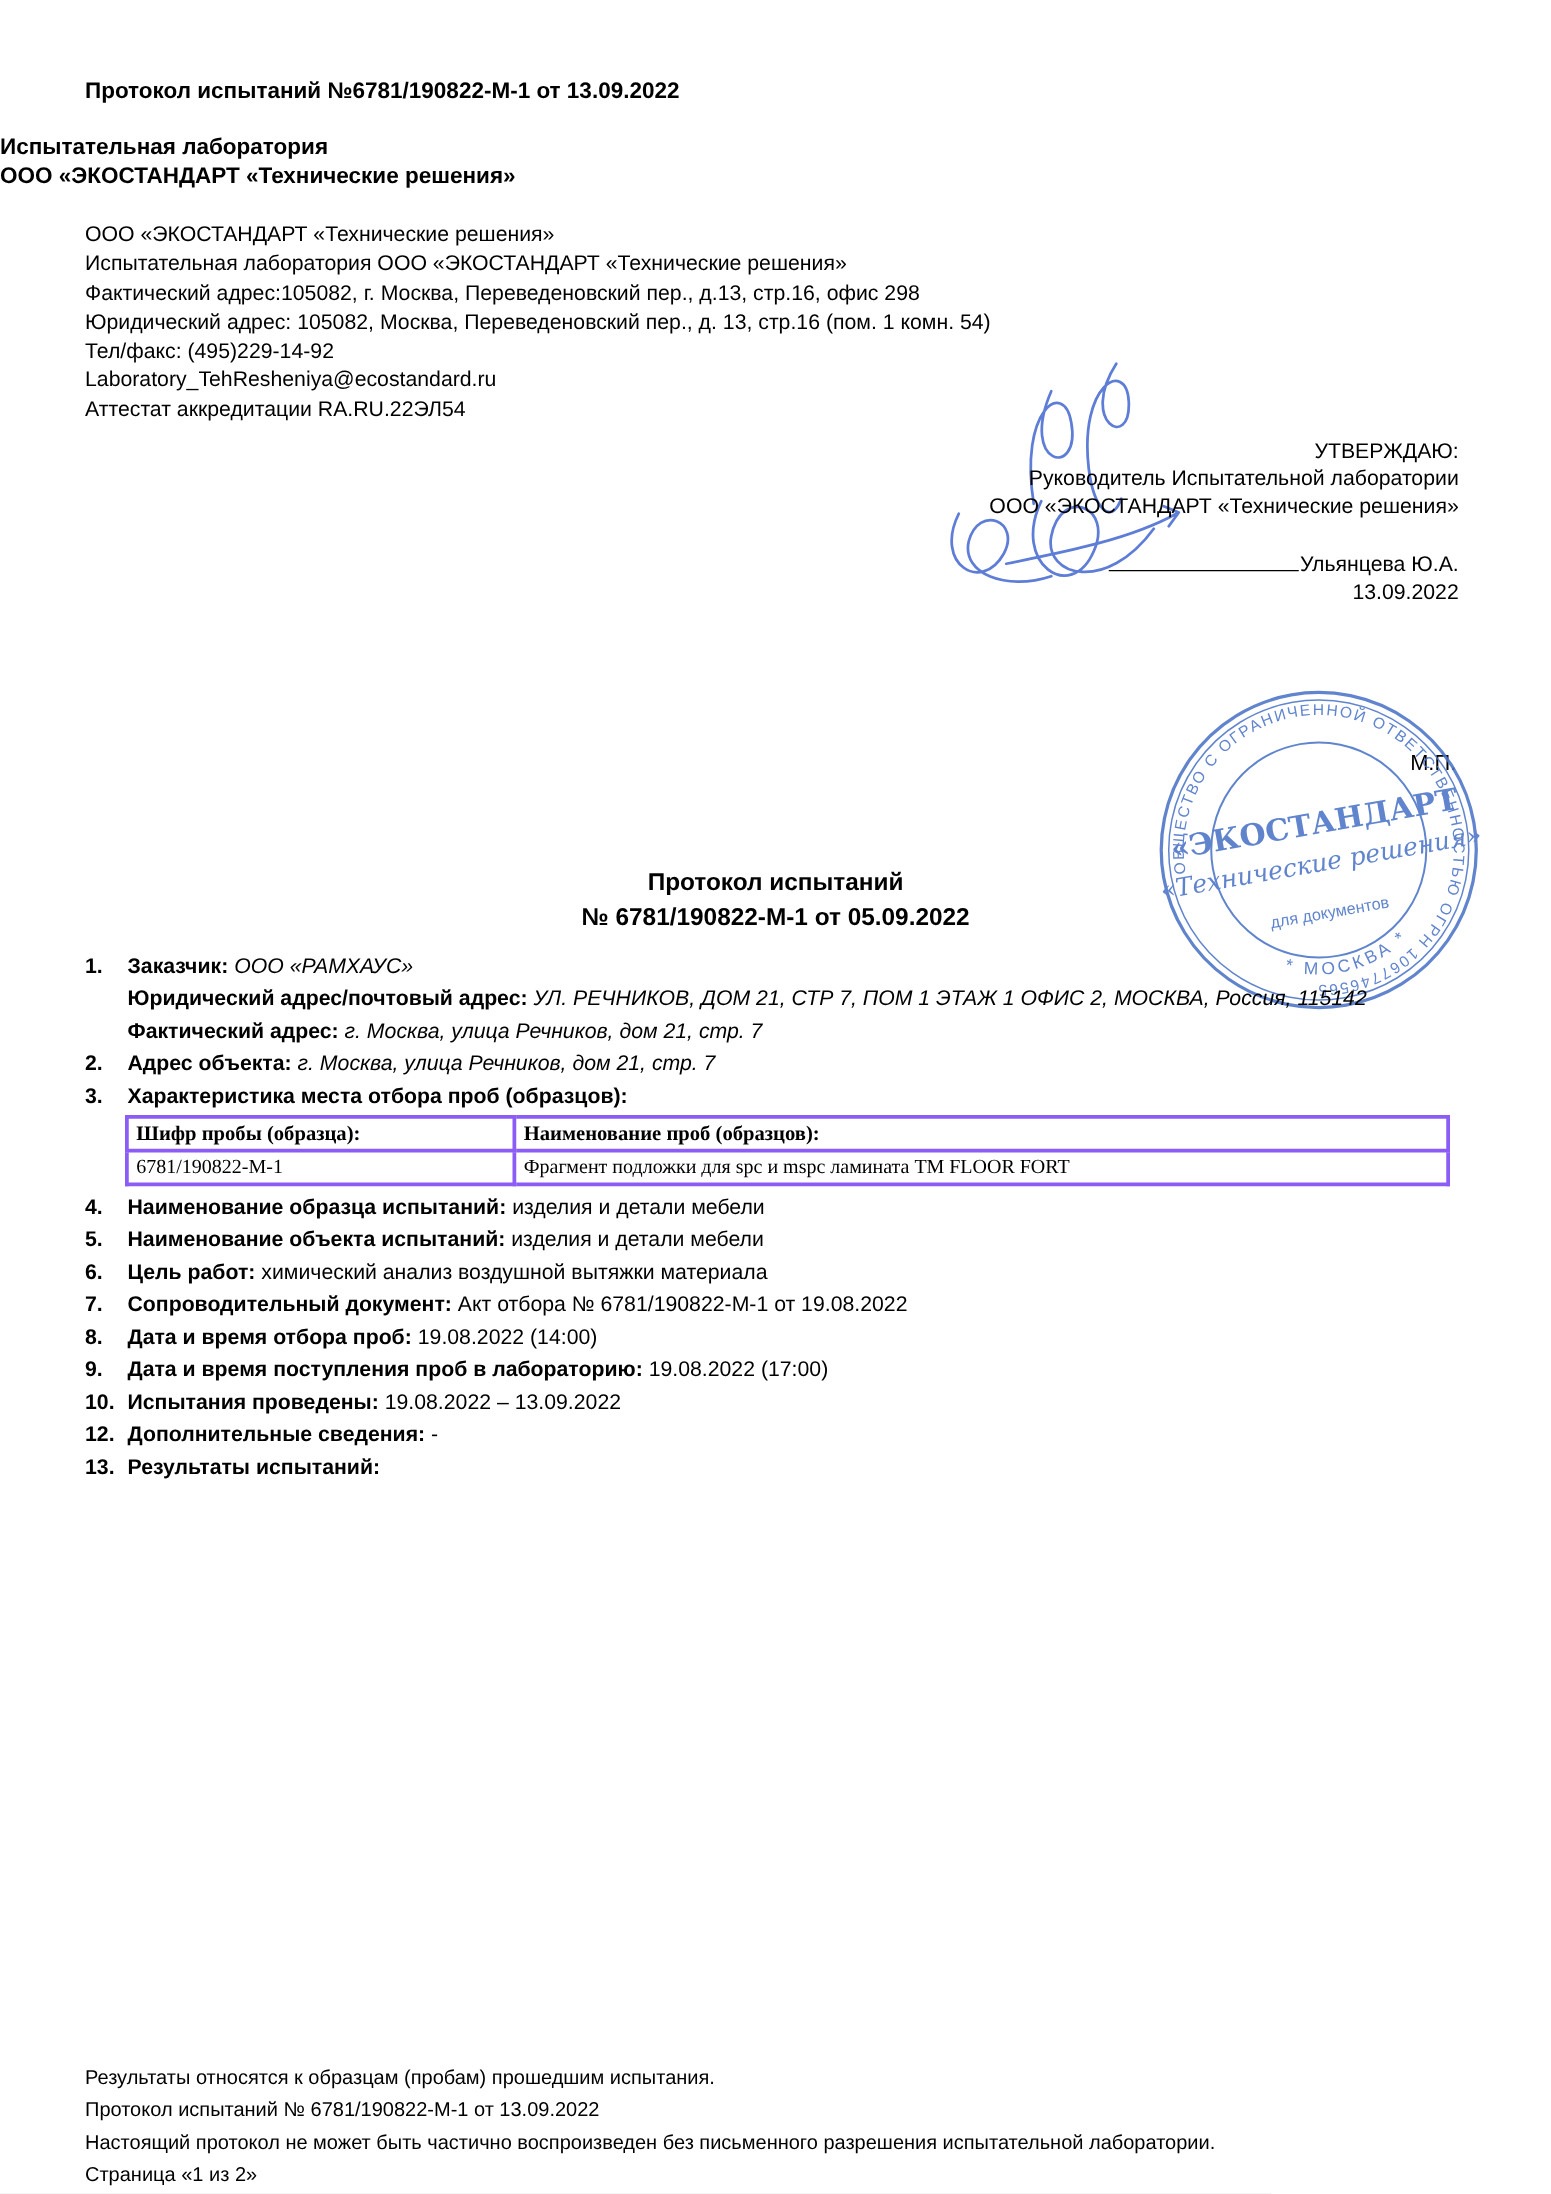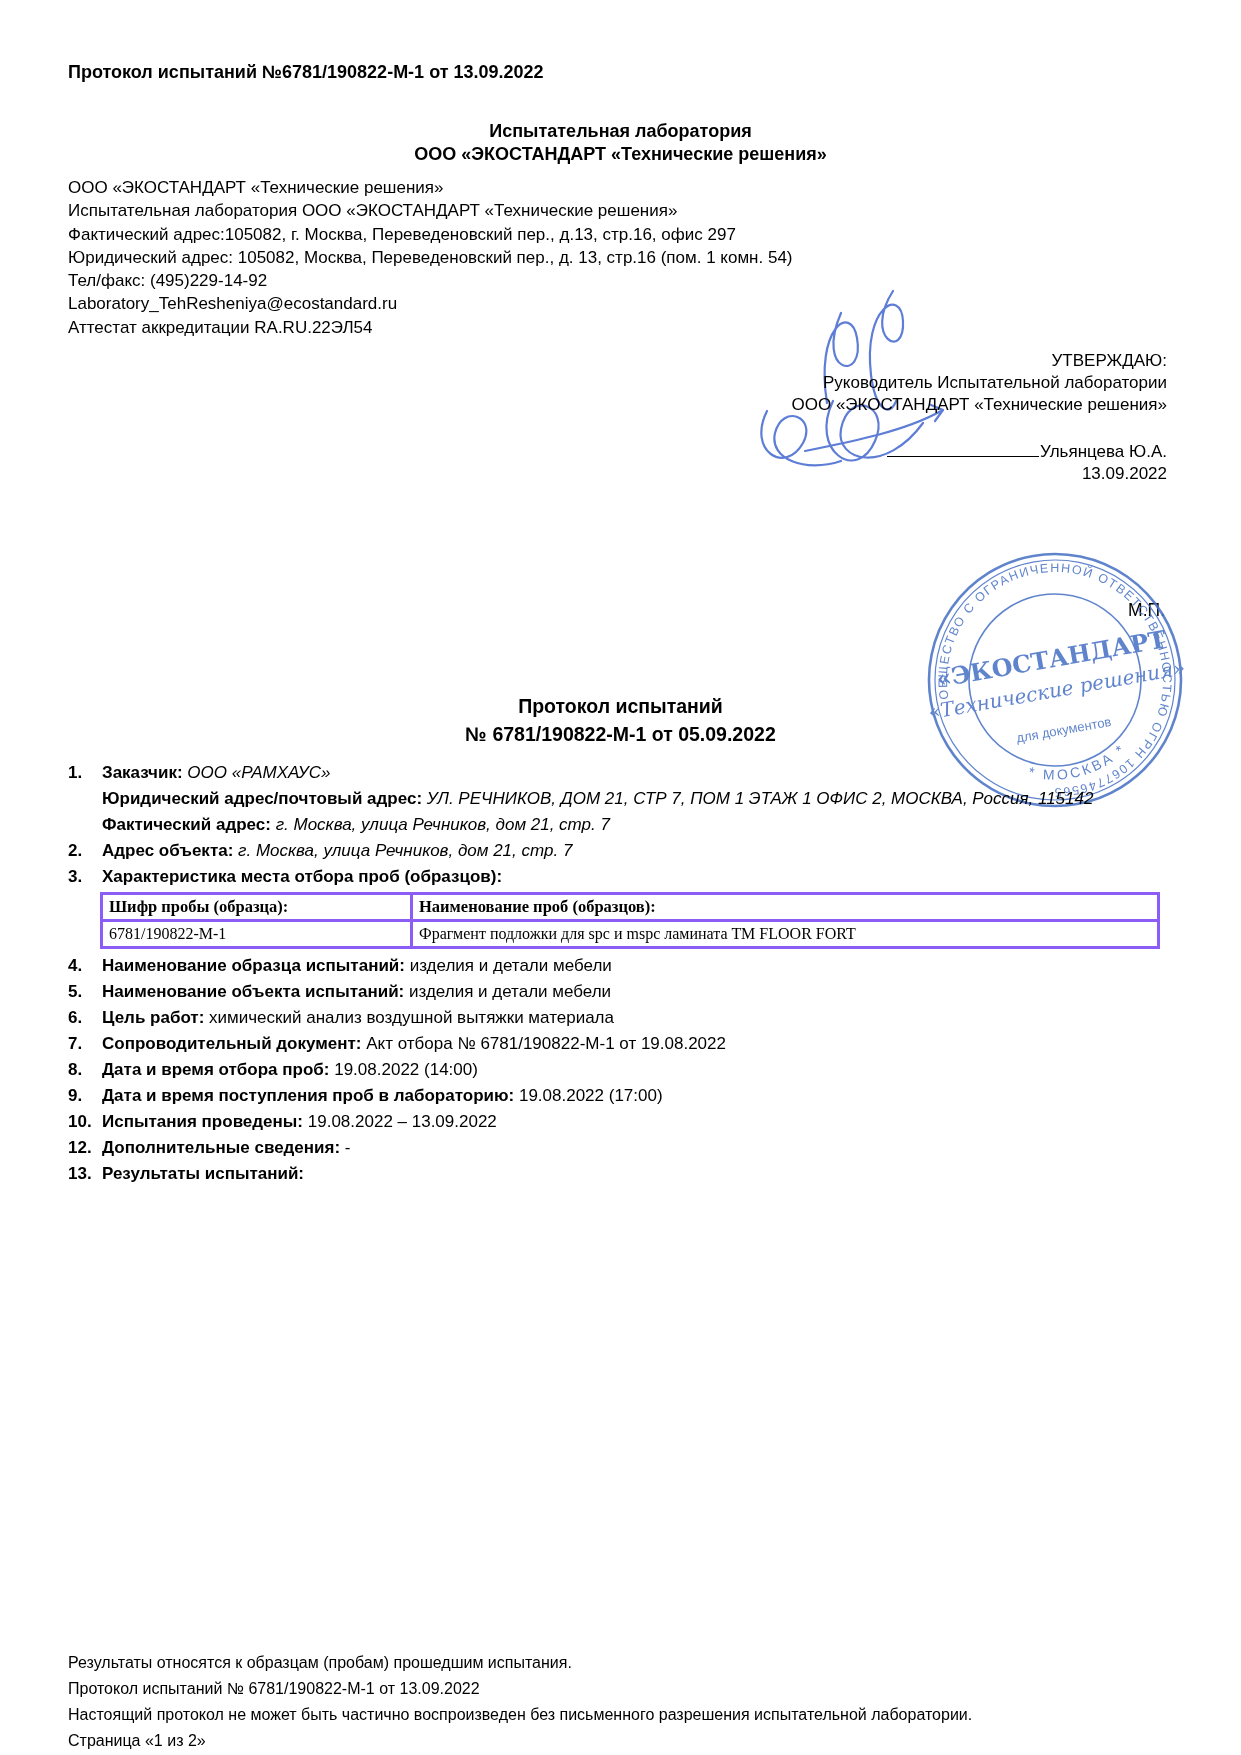--- a/index.html
+++ b/index.html
@@ -12,22 +12,22 @@
     color:#000;
     overflow:hidden;
     margin:0 auto;
     padding-left:12px;
   }
   .doc-header {
     position:absolute; left:68px; top:62px;
     font-size:18px; font-weight:bold;
   }
   .lab-title {
-    position:absolute; left:0; top:120px; width:100%;
-    text-align:center; font-size:18px; font-weight:bold; line-height:23px;
+    position:absolute; left:0; top:106px; width:100%;
+    font-size:18px; font-weight:bold; line-height:23px;
   }
   .lab-info {
     position:absolute; left:68px; top:176px;
     font-size:17px; line-height:23.3px;
   }
   .approval {
     position:absolute; right:74px; top:350px;
     text-align:right; font-size:17px; line-height:22px;
   }
   .approval .name-row { margin-top:25px; }
@@ -80,21 +80,21 @@
   <div class="doc-header">Протокол испытаний №6781/190822-М-1 от 13.09.2022</div>
 
   <div class="lab-title">
     <div>Испытательная лаборатория</div>
     <div>ООО «ЭКОСТАНДАРТ «Технические решения»</div>
   </div>
 
   <div class="lab-info">
     <div>ООО «ЭКОСТАНДАРТ «Технические решения»</div>
     <div>Испытательная лаборатория ООО «ЭКОСТАНДАРТ «Технические решения»</div>
-    <div>Фактический адрес:105082, г. Москва, Переведеновский пер., д.13, стр.16, офис 297</div>
+    <div>Фактический адрес:105082, г. Москва, Переведеновский пер., д.13, стр.16, офис 298</div>
     <div>Юридический адрес: 105082, Москва, Переведеновский пер., д. 13, стр.16 (пом. 1 комн. 54)</div>
     <div>Тел/факс: (495)229-14-92</div>
     <div>Laboratory_TehResheniya@ecostandard.ru</div>
     <div>Аттестат аккредитации RA.RU.22ЭЛ54</div>
   </div>
 
   <svg class="signature-svg" width="220" height="215" viewBox="0 0 220 215">
     <g fill="none" stroke="#4d6fd2" stroke-width="2.2" stroke-linecap="round" opacity="0.9">
       <path d="M148,8 C118,55 160,78 158,38 C156,4 118,24 126,92 C130,124 144,138 152,116"></path>
       <path d="M96,30 C70,90 120,100 112,55 C106,20 70,45 82,120"></path>

